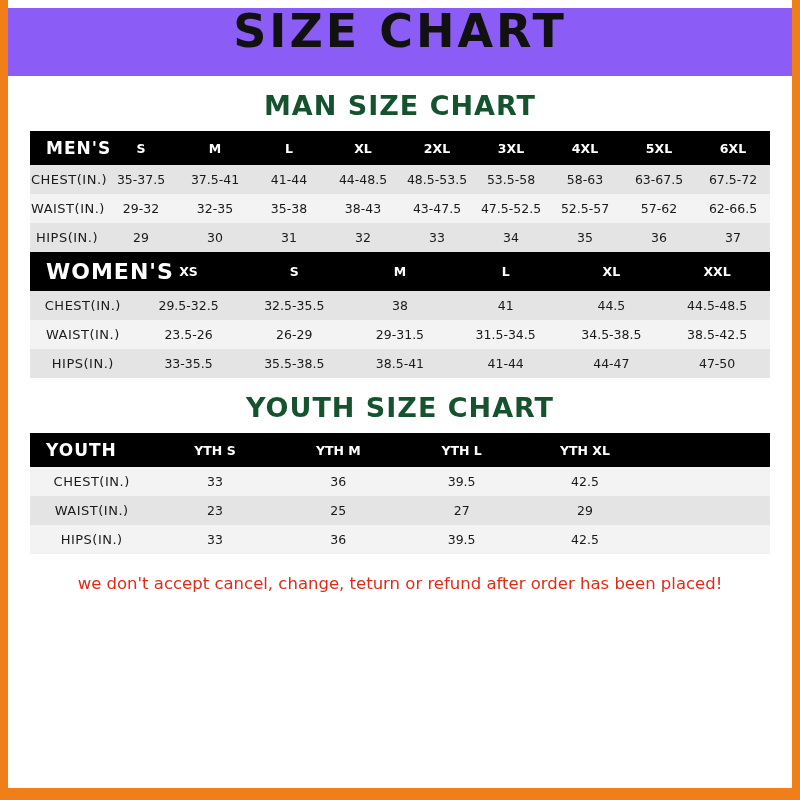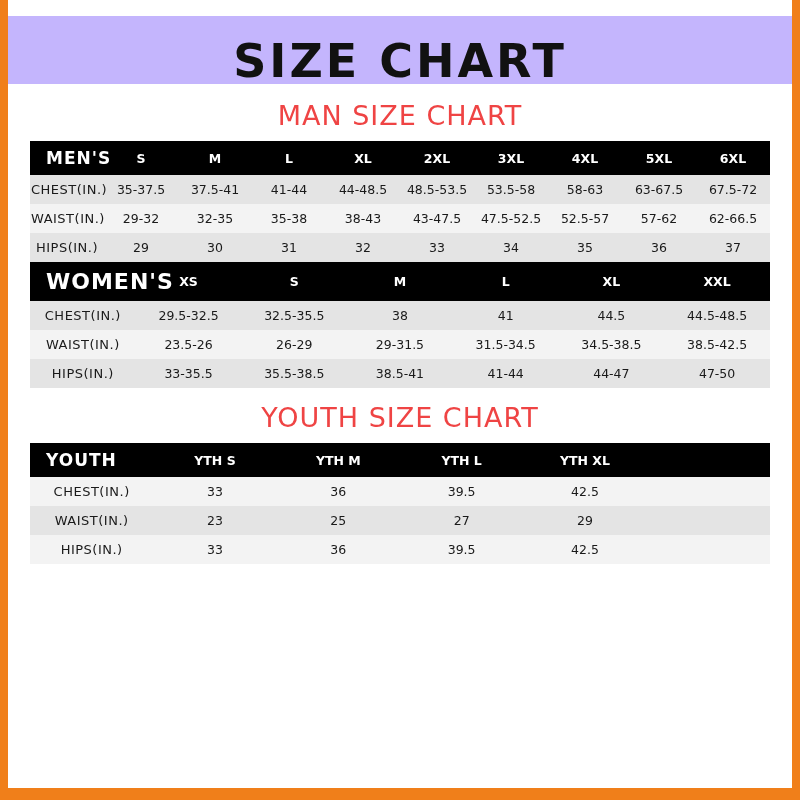--- a/index.html
+++ b/index.html
@@ -11,45 +11,45 @@
   }
   #page {
     position: relative;
     width: 800px; height: 800px;
     background: #ffffff;
     border-left: 8px solid #f07f1a;
     border-right: 8px solid #f07f1a;
     overflow: hidden;
   }
   .header-band {
-    background: #c4b5fd;
+    background: #8b5cf6;
     height: 68px;
     display: flex;
-    align-items: flex-end;
+    align-items: flex-start;
     justify-content: center;
-    margin: 16px -8px;
+    margin: 8px -8px;
   }
   .header-title {
     font-family: "DejaVu Sans", sans-serif;
     font-weight: bold;
     font-size: 46px;
     letter-spacing: 3px;
     color: #111111;
     line-height: 1;
   }
   .section {
     padding: 0 22px;
   }
   .section-title {
     text-align: center;
     font-family: "DejaVu Sans", sans-serif;
-    font-weight: normal;
+    font-weight: bold;
     font-size: 27px;
     letter-spacing: 1px;
-    color: #ef4444;
+    color: #14532d;
     margin: 14px 0 10px 0;
   }
   table.sizetable {
     width: 100%;
     border-collapse: collapse;
     table-layout: fixed;
   }
   table.sizetable th, table.sizetable td {
     text-align: center;
     font-size: 12.5px;
@@ -251,16 +251,17 @@
           <td>36</td>
           <td>39.5</td>
           <td>42.5</td>
           <td></td>
         </tr>
       </tbody>
     </table>
   </div>
 
   <div class="footer-note">
+    <span class="footer-line">we don't accept cancel, change, teturn or refund after order has been placed!</span>
   </div>
 
   <div class="bottom-band"></div>
 </div>
 
 </body></html>

